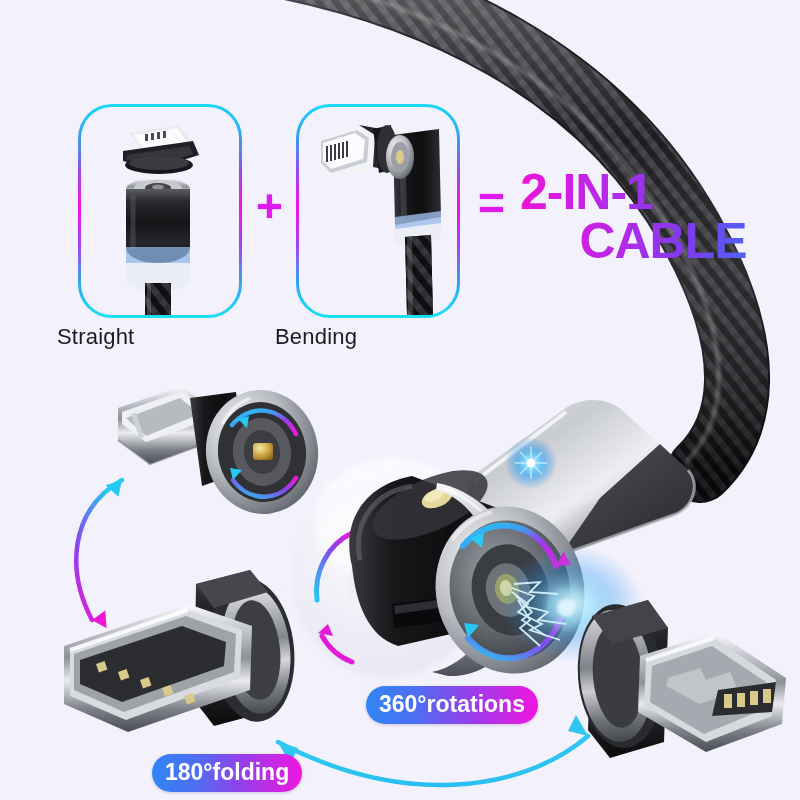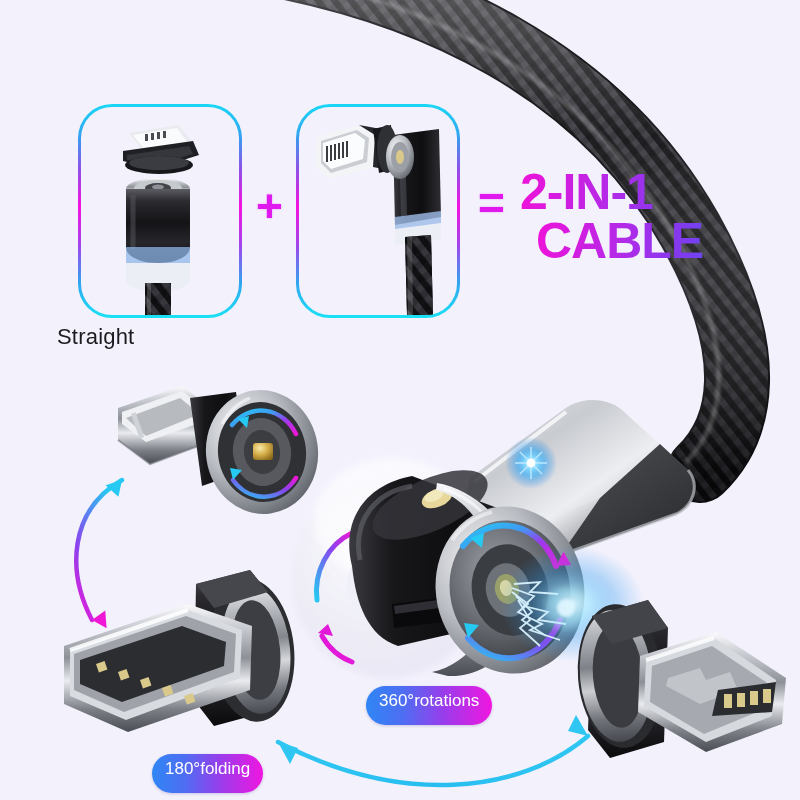--- a/index.html
+++ b/index.html
@@ -58,32 +58,33 @@
   #headline{
     position:absolute;left:520px;top:168px;width:270px;
   }
   .hl-line{
     font-size:50px;font-weight:bold;line-height:.98;letter-spacing:-1px;
     background:linear-gradient(95deg,#ef12d9 0%,#b32ae8 34%,#7c3cf0 60%,#2f7ef5 100%);
     -webkit-background-clip:text;background-clip:text;
     color:transparent;-webkit-text-fill-color:transparent;
     white-space:nowrap;
   }
-  #hl-2{margin-left:16px;}
+  #hl-2{margin-left:16px;text-align:center;}
 
   
   .badge{
     position:absolute;
     border-radius:999px;
-    padding:5px 13px 14px;
-    font-size:17px;
+    padding:5px 13px 6px;
+    font-size:23px;
     color:#ffffff;
     white-space:nowrap;
     background:linear-gradient(90deg,#2f86f5 0%,#4f6df2 30%,#9a3ceb 62%,#f016e0 100%);
     box-shadow:0 1px 3px rgba(60,30,120,.22);
+    font-weight:bold;
   }
   #badge-360{left:366px;top:686px;}
   #badge-180{left:152px;top:754px;}
 
   
   .layer{position:absolute;left:0;top:0;width:800px;height:800px;}
   .layer.nohit{pointer-events:none;}
 </style>
 </head>
 <body>
@@ -469,20 +470,21 @@
         </g>
 
         <g>
           <path d="M106 130 L132 128 L134 208 L108 208 Z" fill="#1b1b1e"></path>
           <path d="M106 130 L132 128 L134 208 L108 208 Z" fill="url(#weave)" opacity=".9"></path>
           <path d="M108 130 L113 130 L114 208 L109 208 Z" fill="#ffffff" opacity=".16"></path>
         </g>
       </svg>
     </div>
   </div>
+  <div class="feat-label" id="label-bending">Bending</div>
 
   <div class="op-sym" id="sym-plus">+</div>
   <div class="op-sym" id="sym-eq">=</div>
 
   <div id="headline">
     <div class="hl-line" id="hl-1">2-IN-1</div>
     <div class="hl-line" id="hl-2">CABLE</div>
   </div>
 
   <div class="badge" id="badge-360">360°rotations</div>

